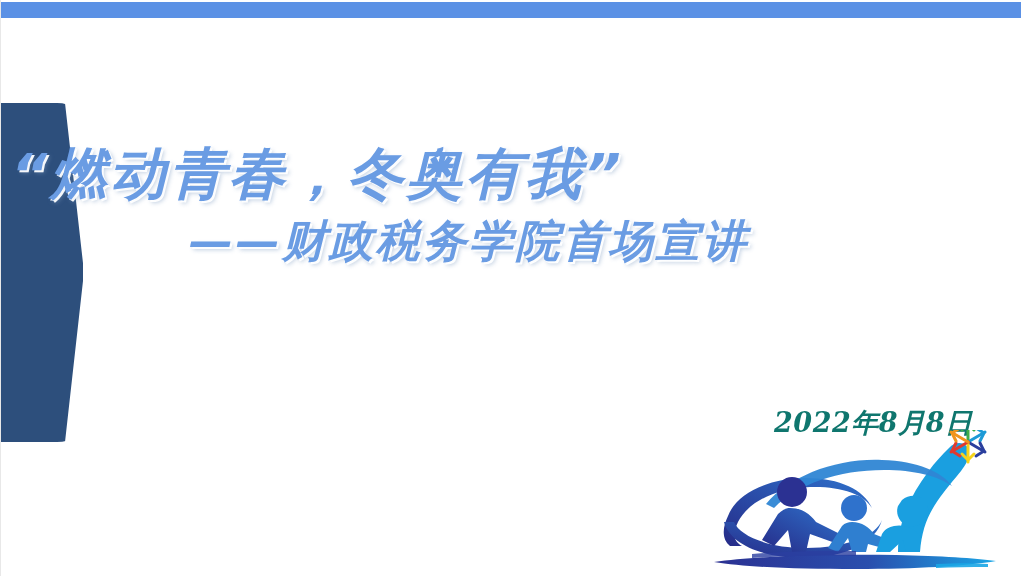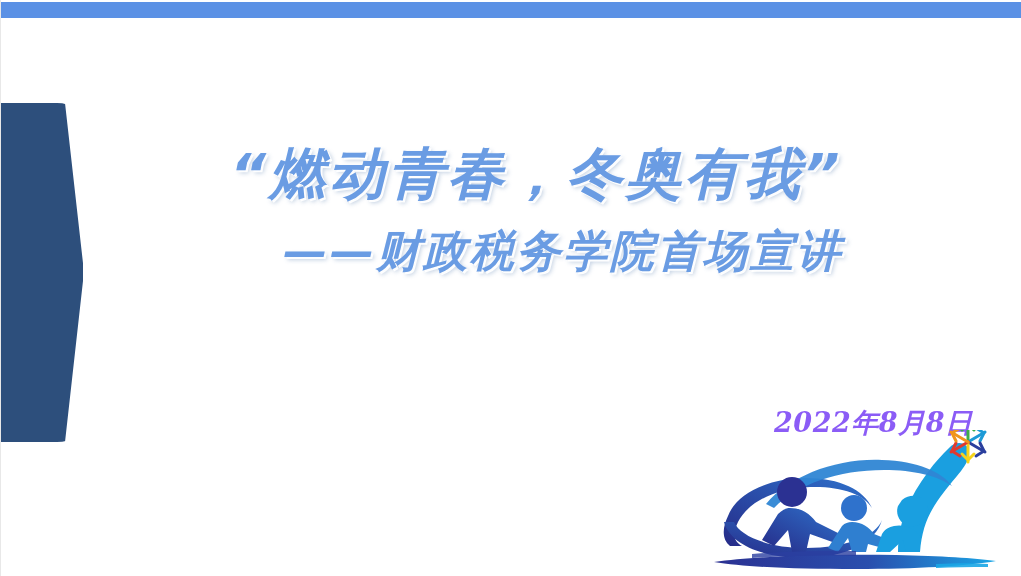--- a/index.html
+++ b/index.html
@@ -36,24 +36,24 @@
     position: absolute;
     left: -22px;
     top: 103px;
     width: 105px;
     height: 339px;
   }
 
   
   .title-block {
     position: absolute;
-    left: 17px;
+    left: 0;
     top: 138px;
     width: 825px;
-    text-align: right;
+    text-align: left;
     pointer-events: none;
   }
 
   .title-line {
     font-family: "DejaVu Sans", "Liberation Sans", sans-serif;
     color: #6a9ce3;
     font-weight: bold;
     font-style: italic;
     letter-spacing: 0.06em;
     text-shadow:
@@ -71,33 +71,33 @@
   .title-line-2 {
     font-size: 56px;
     line-height: 72px;
     padding-left: 26px;
   }
 
   .title-line-3 {
     font-size: 44px;
     line-height: 62px;
     padding-left: 188px;
-    margin-top: 10px;
+    margin-top: 0;
   }
 
   
   .date-text {
     position: absolute;
     left: 773px;
     top: 405px;
     font-family: "DejaVu Serif", "Liberation Serif", serif;
     font-style: italic;
     font-weight: bold;
     font-size: 27px;
-    color: #8b5cf6;
+    color: #0f766e;
     letter-spacing: 0.02em;
     text-shadow: 1px 1px 0 rgba(255,255,255,0.9);
     white-space: nowrap;
   }
 
   
   .logo {
     position: absolute;
     left: 705px;
     top: 430px;

